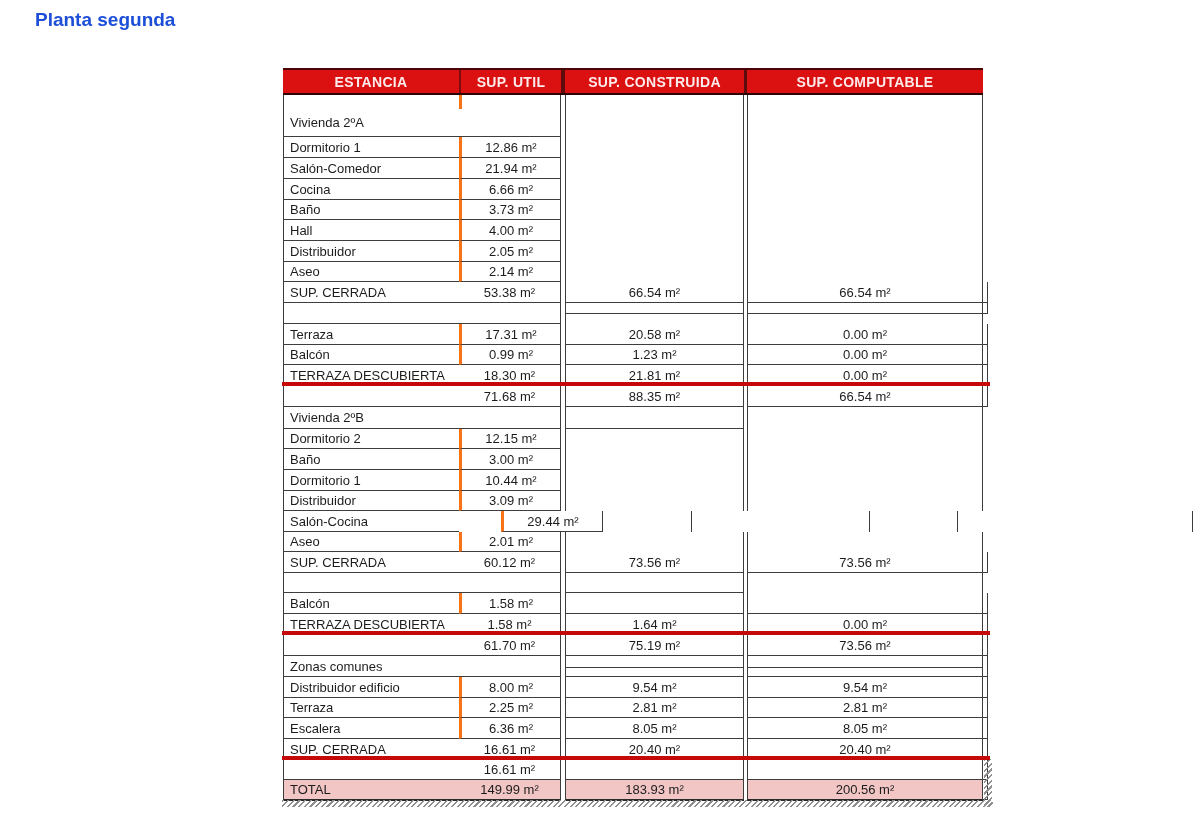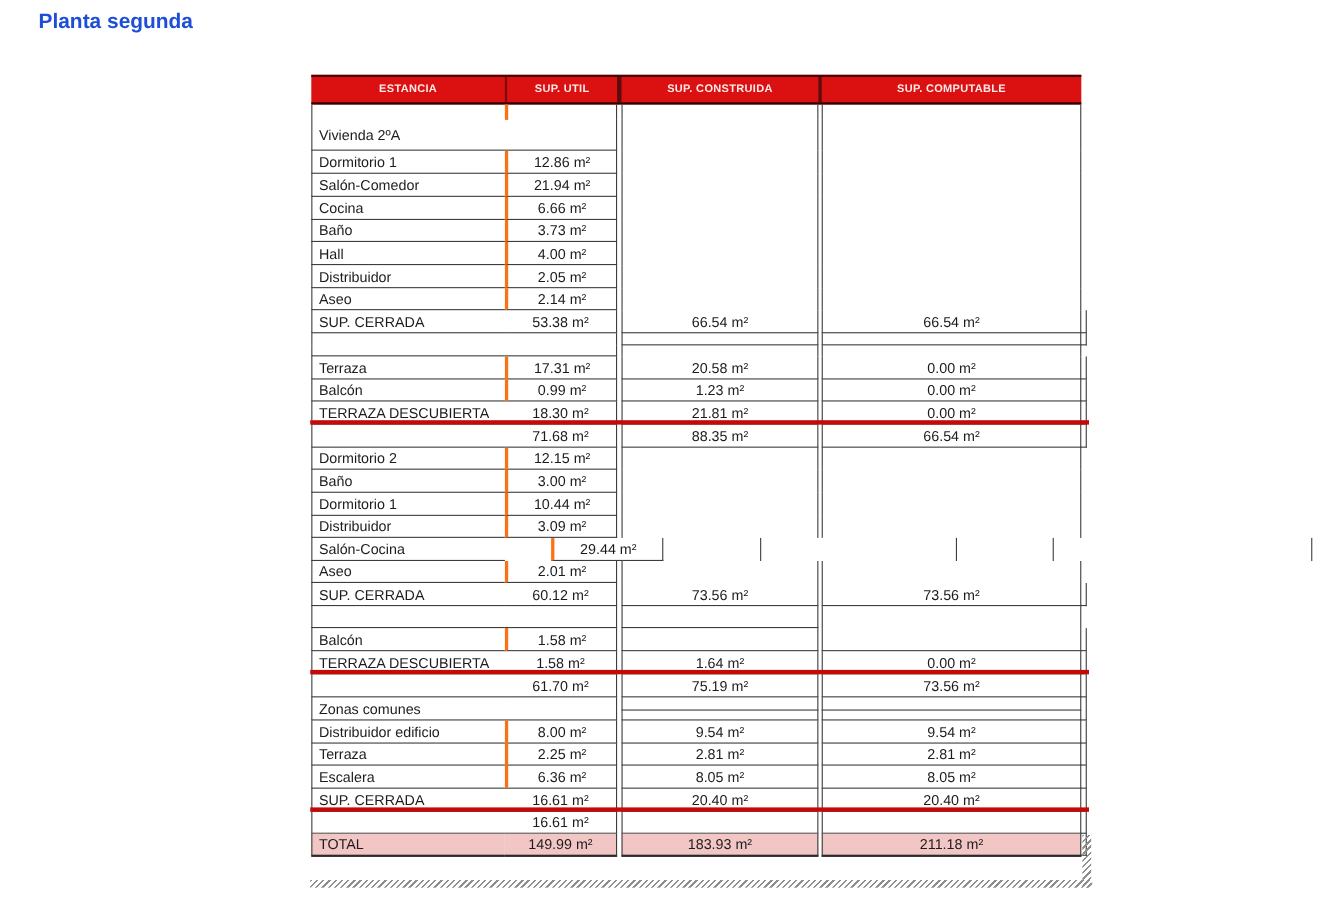--- a/index.html
+++ b/index.html
@@ -6,21 +6,21 @@
   .page{position:relative;width:1200px;height:821px;background:#ffffff;overflow:hidden;
         font-family:"Liberation Sans",sans-serif;color:#1c1c1c;}
   .title{position:absolute;left:35px;top:9px;font-size:19px;font-weight:700;color:#1d4ed8;}
 
   .table{position:absolute;left:283px;top:68px;width:700px;font-size:13px;}
 
   
   .thead{position:relative;display:grid;grid-template-columns:176px 102px 4px 179px 3px 236px;
          height:23px;background:#db1010;border-top:2px solid #4a0606;border-bottom:2px solid #2c0404;}
   .th{display:flex;align-items:center;justify-content:center;color:#fdeaea;
-      font-weight:700;font-size:10px;letter-spacing:.3px;white-space:nowrap;}
+      font-weight:700;font-size:14px;letter-spacing:.3px;white-space:nowrap;}
   .th-l{grid-column:1;}
   .th-u{grid-column:2;border-left:2px solid #7c0d0d;}
   .hgap{background:#5c0c0c;}
   .hgap1{grid-column:3;} .hgap2{grid-column:5;}
   .th-c{grid-column:4;} .th-p{grid-column:6;}
 
   
   .trow{position:relative;display:grid;grid-template-columns:176px 102px 4px 179px 3px 236px;}
   .c{position:relative;display:flex;align-items:center;justify-content:center;
      white-space:nowrap;overflow:visible;}
@@ -194,20 +194,28 @@
           <div class="c r">0.00 m²</div>
         </div>
         <div class="trow bbL bbM bbR ext" style="height: 21px;">
           <div class="c lbl"></div>
           <div class="c u">71.68 m²</div>
           <div class="gapA"></div>
           <div class="c m">88.35 m²</div>
           <div class="gapB"></div>
           <div class="c r">66.54 m²</div>
         </div>
+        <div class="trow bbL bbM" style="height: 22px;">
+          <div class="c lbl">Vivienda 2ºB</div>
+          <div class="c u"></div>
+          <div class="gapA"></div>
+          <div class="c m"></div>
+          <div class="gapB"></div>
+          <div class="c r"></div>
+        </div>
         <div class="trow bbL divd" style="height: 20px;">
           <div class="c lbl">Dormitorio 2</div>
           <div class="c u">12.15 m²</div>
           <div class="gapA"></div>
           <div class="c m"></div>
           <div class="gapB"></div>
           <div class="c r"></div>
         </div>
         <div class="trow bbL divd" style="height: 21px;">
           <div class="c lbl">Baño</div>
@@ -336,20 +344,20 @@
           <div class="c m"></div>
           <div class="gapB"></div>
           <div class="c r"></div>
         </div>
         <div class="trow r-total ext" style="height: 21px;">
           <div class="c lbl">TOTAL</div>
           <div class="c u">149.99 m²</div>
           <div class="gapA"></div>
           <div class="c m">183.93 m²</div>
           <div class="gapB"></div>
-          <div class="c r">211.18 m²</div>
+          <div class="c r">200.56 m²</div>
         </div>
       </div>
 
     <div class="hatch-bottom" style="top: 732px;"></div>
     <div class="hatch-right" style="top: 691px; height: 48px;"></div>
   </div>
 </div>
 
 </body></html>

